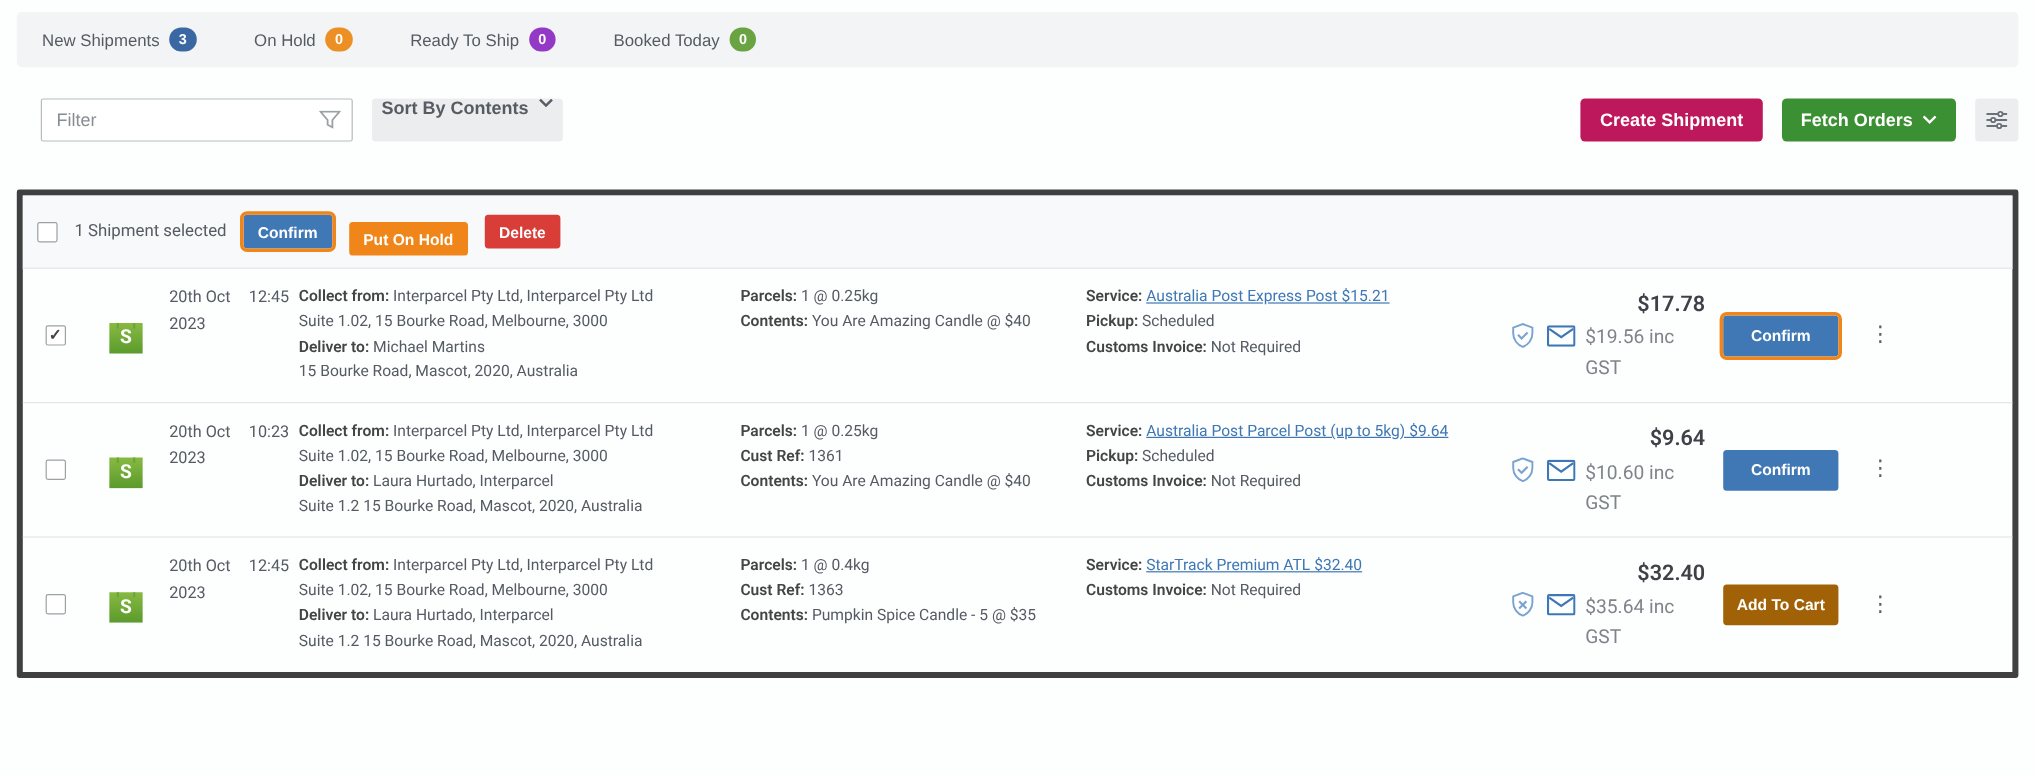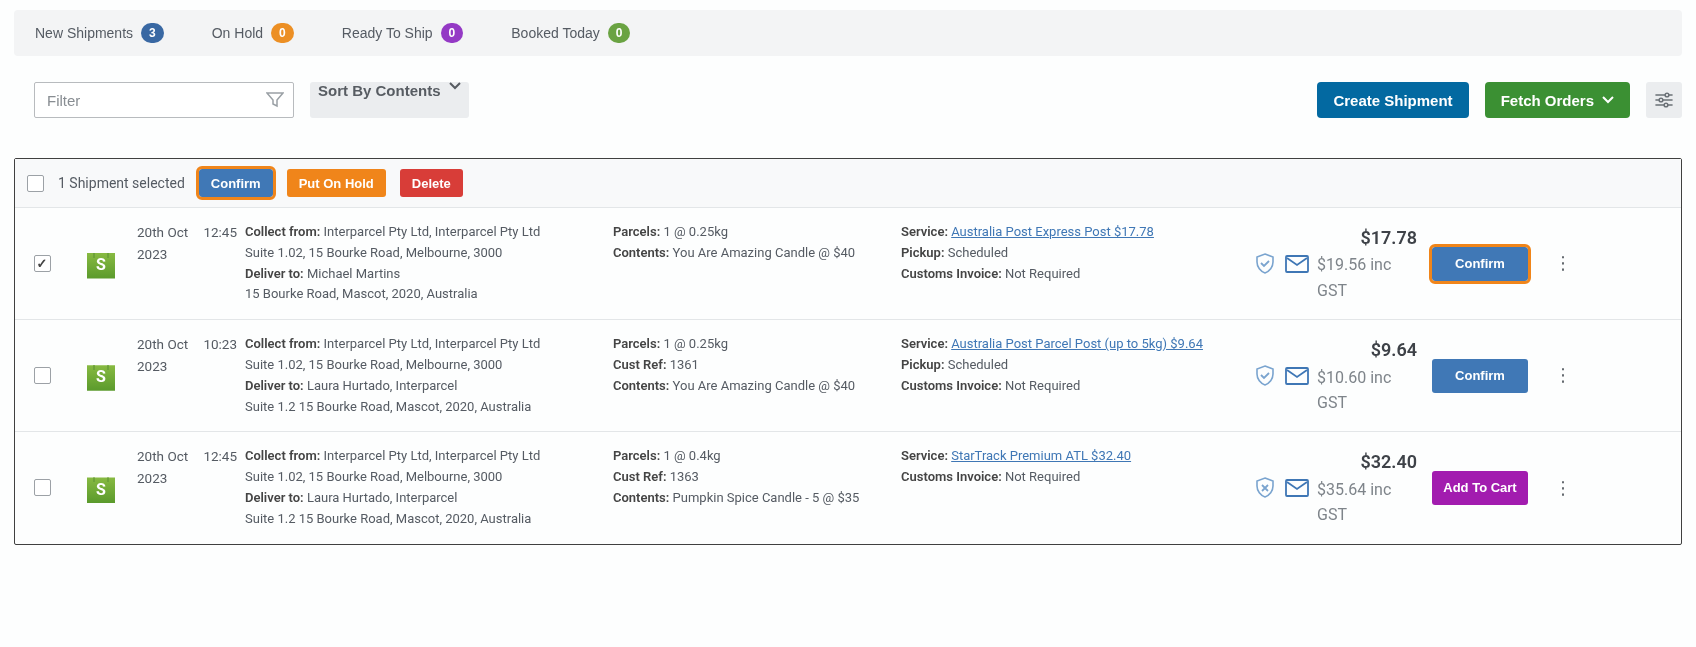--- a/index.html
+++ b/index.html
@@ -100,38 +100,38 @@
     border: none;
     border-radius: 4px;
     font-size: 15px;
     font-weight: 600;
     color: #fff;
     display: inline-flex;
     align-items: center;
     gap: 8px;
     cursor: pointer;
   }
-  .btn-primary { background: #0369a1; }
+  .btn-primary { background: #be185d; }
   .btn-success { background: #3b9033; }
   .settings-btn {
     width: 36px;
     height: 36px;
     background: #ebedef;
     border: none;
     border-radius: 3px;
     display: inline-flex;
     align-items: center;
     justify-content: center;
     color: #6b7177;
     cursor: pointer;
   }
 
   
   .shipments {
-    border: 1px solid #404040;
+    border: 5px solid #404040;
     border-radius: 2px;
   }
   .select-bar {
     background: #f8f9fa;
     border-bottom: 1px solid #e3e6e8;
     display: flex;
     align-items: center;
     padding: 10px 12px;
     gap: 14px;
   }
@@ -158,21 +158,21 @@
     height: 28px;
     padding: 0 12px;
     border: none;
     border-radius: 3px;
     font-size: 13px;
     font-weight: 600;
     color: #fff;
     cursor: pointer;
   }
   .ab-confirm { background: #4078b6; }
-  .ab-hold { background: #f0851a; }
+  .ab-hold { background: #f0851a; margin-top: 12px; }
   .ab-delete { background: #d83d38; }
   .highlight { outline: 3px solid #f0851a; outline-offset: 0; }
 
   
   .row {
     display: grid;
     grid-template-columns: 46px 56px 100px 360px 280px 320px 80px 100px 110px 40px;
     gap: 8px;
     padding: 14px 8px 14px 4px;
     border-bottom: 1px solid #e3e6e8;
@@ -194,21 +194,21 @@
   .price-sub { font-size:16px; color:#7e848a; }
   .col-action { display:flex; align-items:center; justify-content:center; }
   .row-btn {
     height: 34px;
     width: 96px;
     border:none; border-radius:3px;
     font-size:13px; font-weight:600; color:#fff;
     cursor:pointer;
   }
   .row-btn.primary { background:#4078b6; }
-  .row-btn.orange { background:#a21caf; }
+  .row-btn.orange { background:#a16207; }
   .col-more { display:flex; align-items:center; justify-content:center; color:#5b6167; cursor:pointer; font-size:18px;}
   .shop-bag {
     width: 28px; height: 30px;
     position: relative;
     background: linear-gradient(#8fbf45,#5a9a2c);
     border-radius: 3px 3px 0 0;
     clip-path: polygon(0 15%, 100% 15%, 100% 100%, 0 100%);
   }
   .shop-bag::before {
     content: "S";
@@ -319,21 +319,21 @@
           <div><strong>Collect from:</strong> <span>Interparcel Pty Ltd, Interparcel Pty Ltd</span></div>
           <div>Suite 1.02, 15 Bourke Road, Melbourne, 3000</div>
           <div><strong>Deliver to:</strong> <span>Michael Martins</span></div>
           <div>15 Bourke Road, Mascot, 2020, Australia</div>
         </div>
         <div class="col-mid">
           <div><strong>Parcels:</strong> <span>1 @ 0.25kg</span></div>
           <div><strong>Contents:</strong> <span>You Are Amazing Candle @ $40</span></div>
         </div>
         <div class="col-svc">
-          <div><strong>Service:</strong> <span class="link">Australia Post Express Post $17.78</span></div>
+          <div><strong>Service:</strong> <span class="link">Australia Post Express Post $15.21</span></div>
           <div><strong>Pickup:</strong> <span>Scheduled</span></div>
           <div><strong>Customs Invoice:</strong> <span>Not Required</span></div>
         </div>
         <div class="col-icons">
           <span>
             <svg width="20" height="22" viewBox="0 0 20 22">
               <path d="M10 1l8 3v5c0 5-3.5 9.5-8 11-4.5-1.5-8-6-8-11V4l8-3z" fill="none" stroke="#7aa4cf" stroke-width="1.6"></path>
               <path d="M6 10l3 3 5-5" fill="none" stroke="#7aa4cf" stroke-width="1.8"></path>
             </svg>
           </span>

